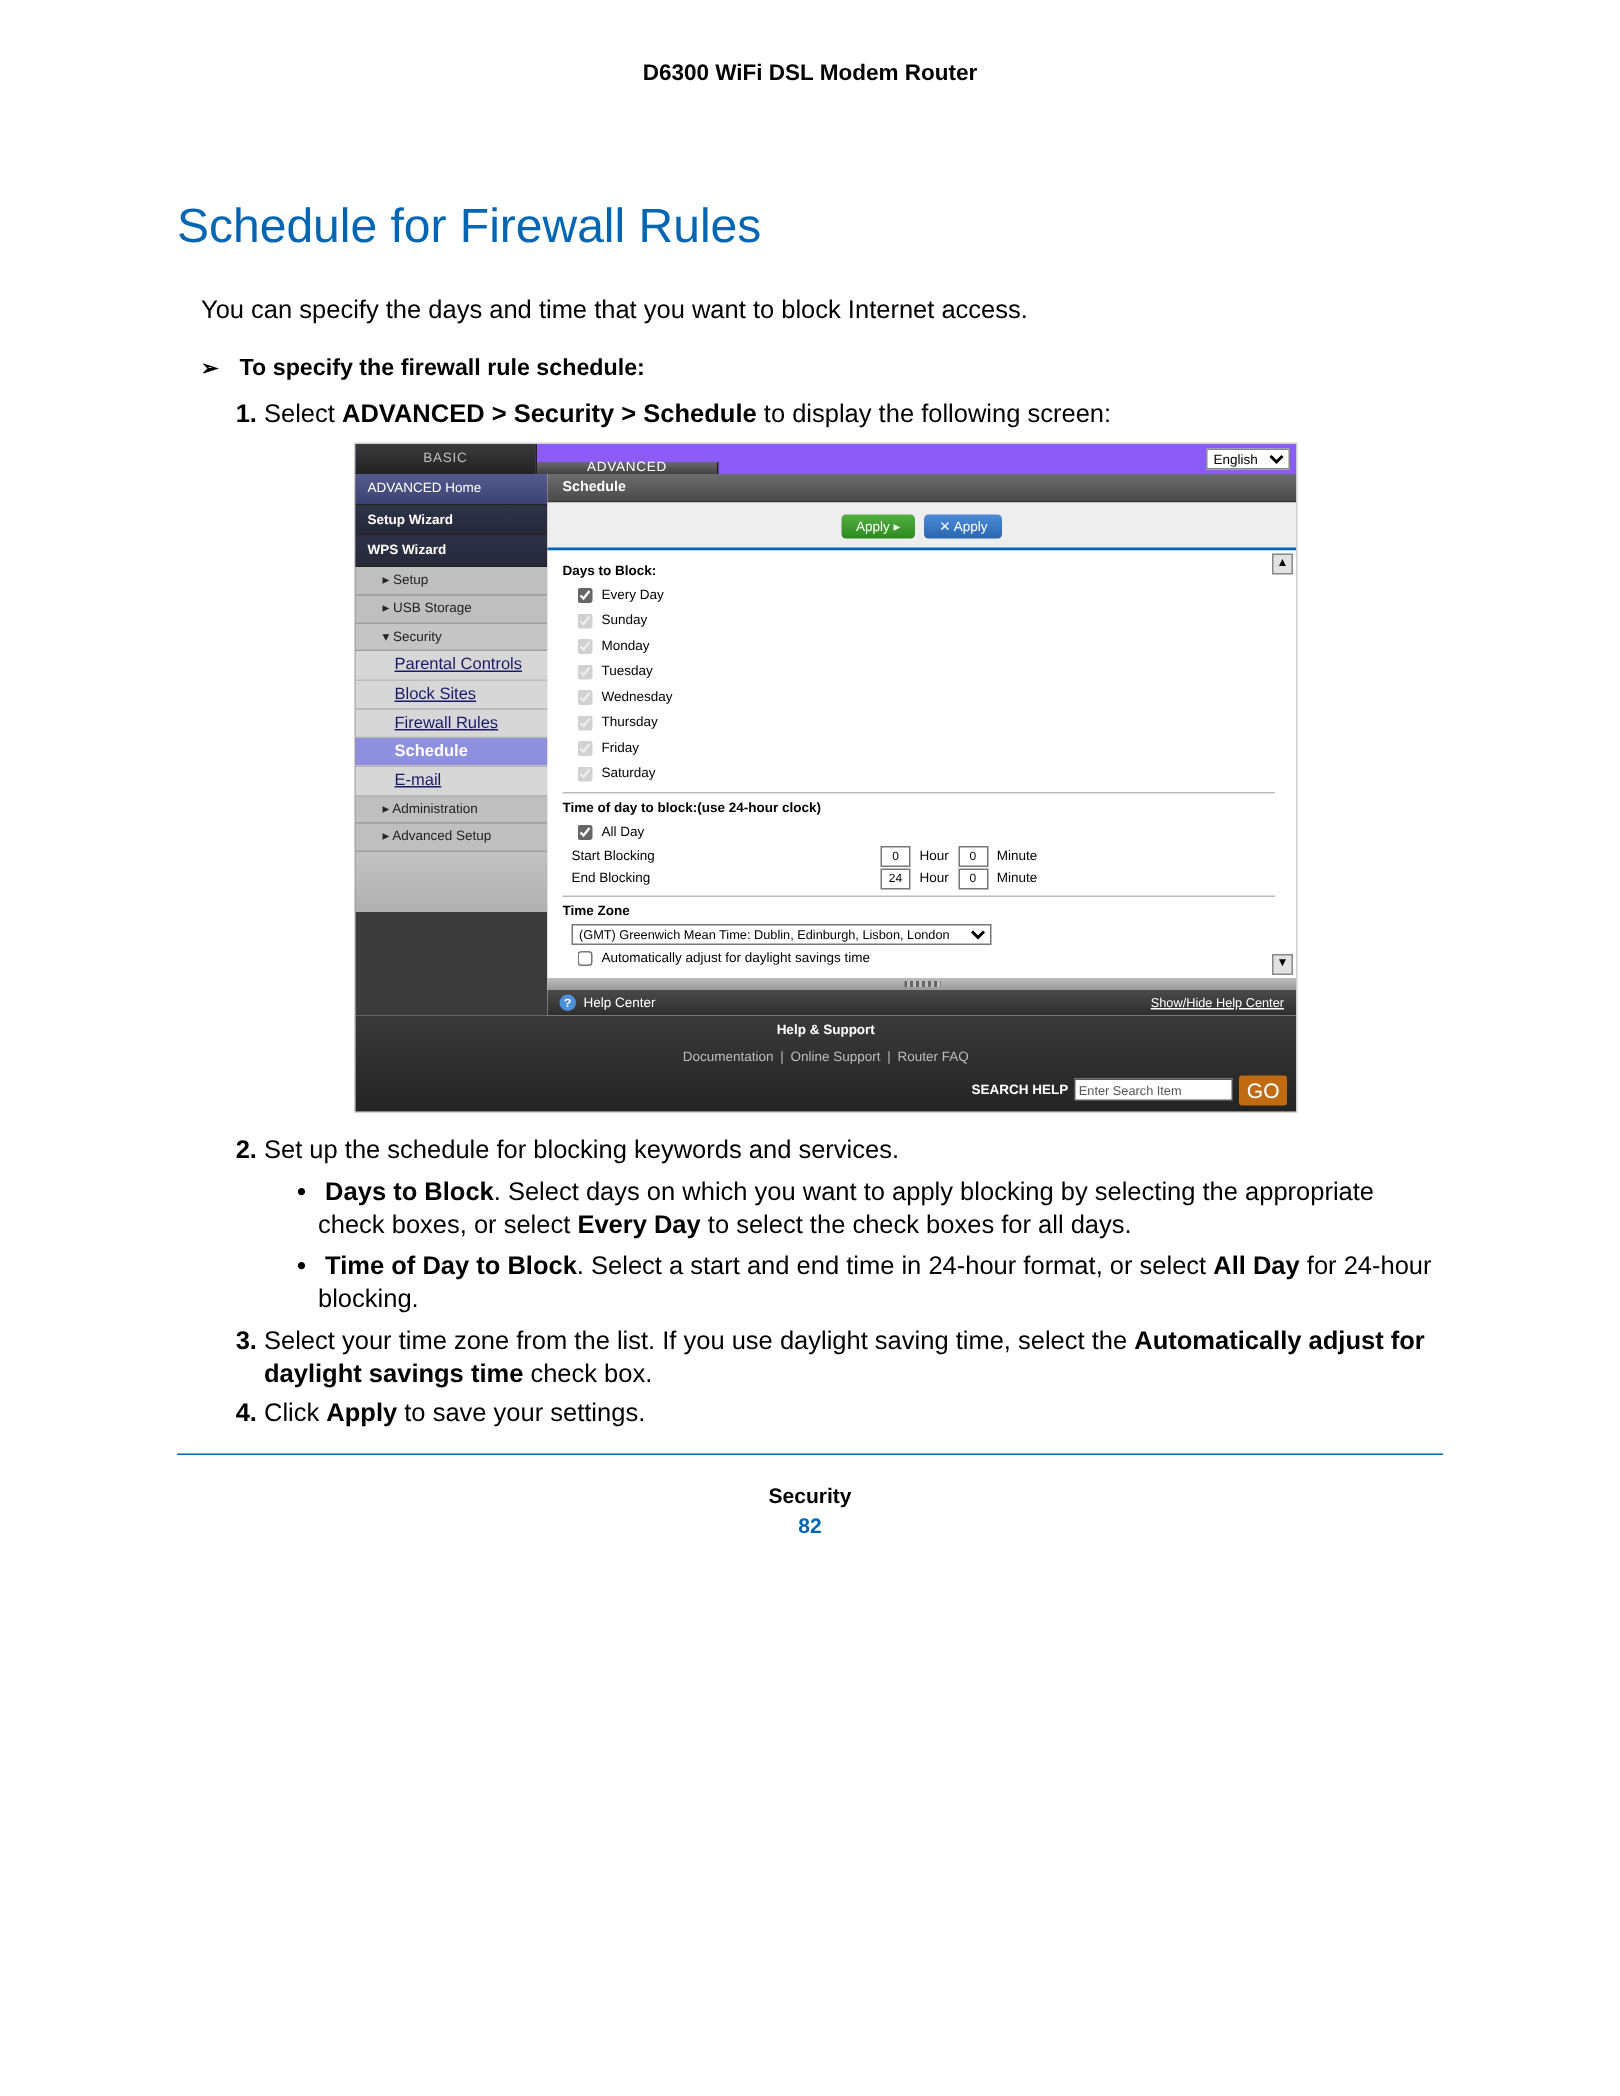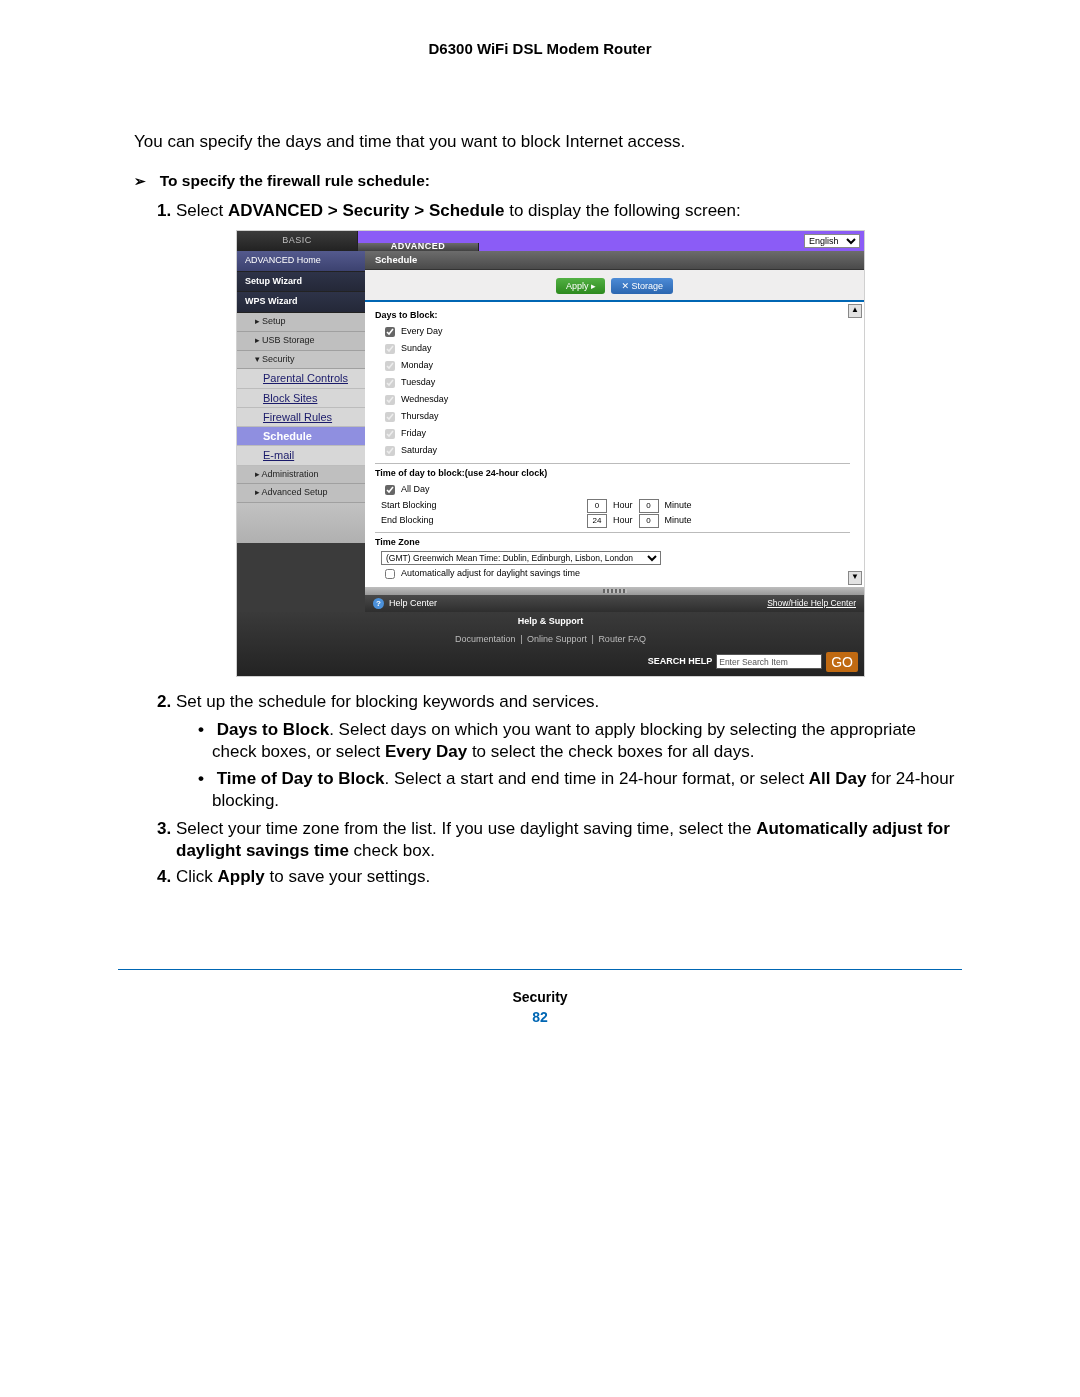--- a/index.html
+++ b/index.html
@@ -98,21 +98,21 @@
     display: flex;
     align-items: center;
     justify-content: center;
     font-size: 9px;
     letter-spacing: 0.5px;
     color: #fff;
     background: linear-gradient(#555, #333);
     border-right: 1px solid #222;
   }
   .fig-tab.basic { background: linear-gradient(#3b3b3b, #222); color:#bfbfbf;}
-  .fig-tab.advanced { background: linear-gradient(#6a6a6a, #414141); font-weight:bold;margin-top:12px;}
+  .fig-tab.advanced { background: linear-gradient(#6a6a6a, #414141); font-weight:normal;margin-top:12px;}
   .fig-lang {
     margin-left: auto;
     display: flex;
     align-items: center;
     padding-right: 4px;
   }
   .fig-lang select {
     font-size: 9px;
     height: 14px;
     width: 56px;
@@ -293,20 +293,21 @@
   .page-footer .sec { font-weight:bold; }
   .page-footer .num { color:#0066b3; font-weight:bold; display:block; margin-top:4px;}
 </style>
 </head>
 <body>
 
 <div class="page">
 
   <p class="device-title">D6300 WiFi DSL Modem Router</p>
 
+  <h1 class="section-heading">Schedule for Firewall Rules</h1>
 
   <p class="intro">You can specify the days and time that you want to block Internet access.</p>
 
   <div class="procedure-heading">
     <span class="arrow-marker">➢</span>
     <span>To specify the firewall rule schedule:</span>
   </div>
 
   <ol class="steps">
     <li>
@@ -340,21 +341,21 @@
             <div class="side-subsub">E-mail</div>
             <div class="side-sub">▸ <span>Administration</span></div>
             <div class="side-sub">▸ <span>Advanced Setup</span></div>
             <div class="side-fill"></div>
           </div>
 
           <div class="fig-main">
             <div class="panel-title">Schedule</div>
             <div class="panel-actions">
               <button class="btn apply">Apply ▸</button>
-              <button class="btn cancel">✕ Storage</button>
+              <button class="btn cancel">✕ Apply</button>
             </div>
             <div class="panel-content">
               <div class="scroll-up">▲</div>
 
               <div class="pc-section-title">Days to Block:</div>
               <label class="pc-row">
                   <input type="checkbox" checked="" style="">
                   <span>Every Day</span>
                 </label>
               <label class="pc-row">

